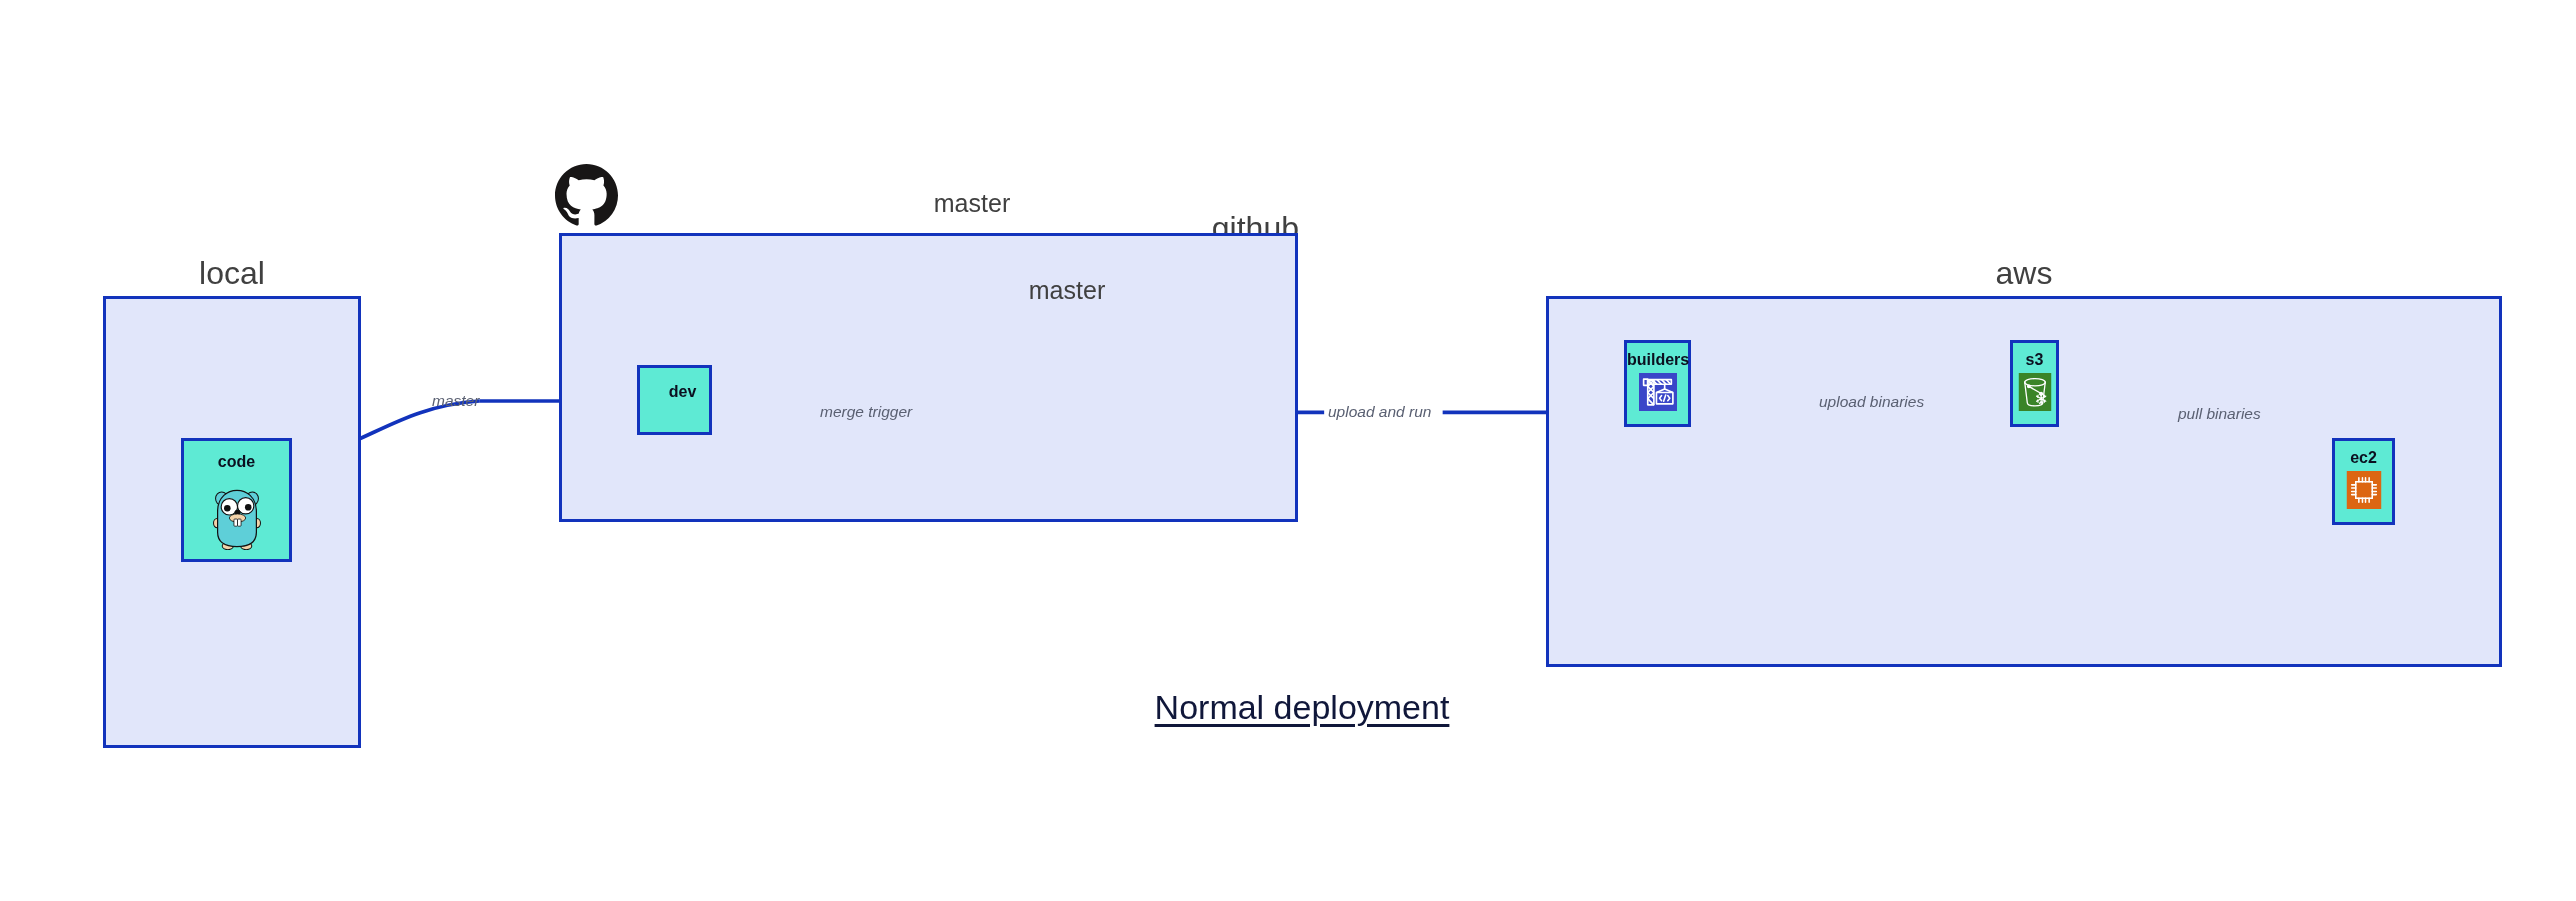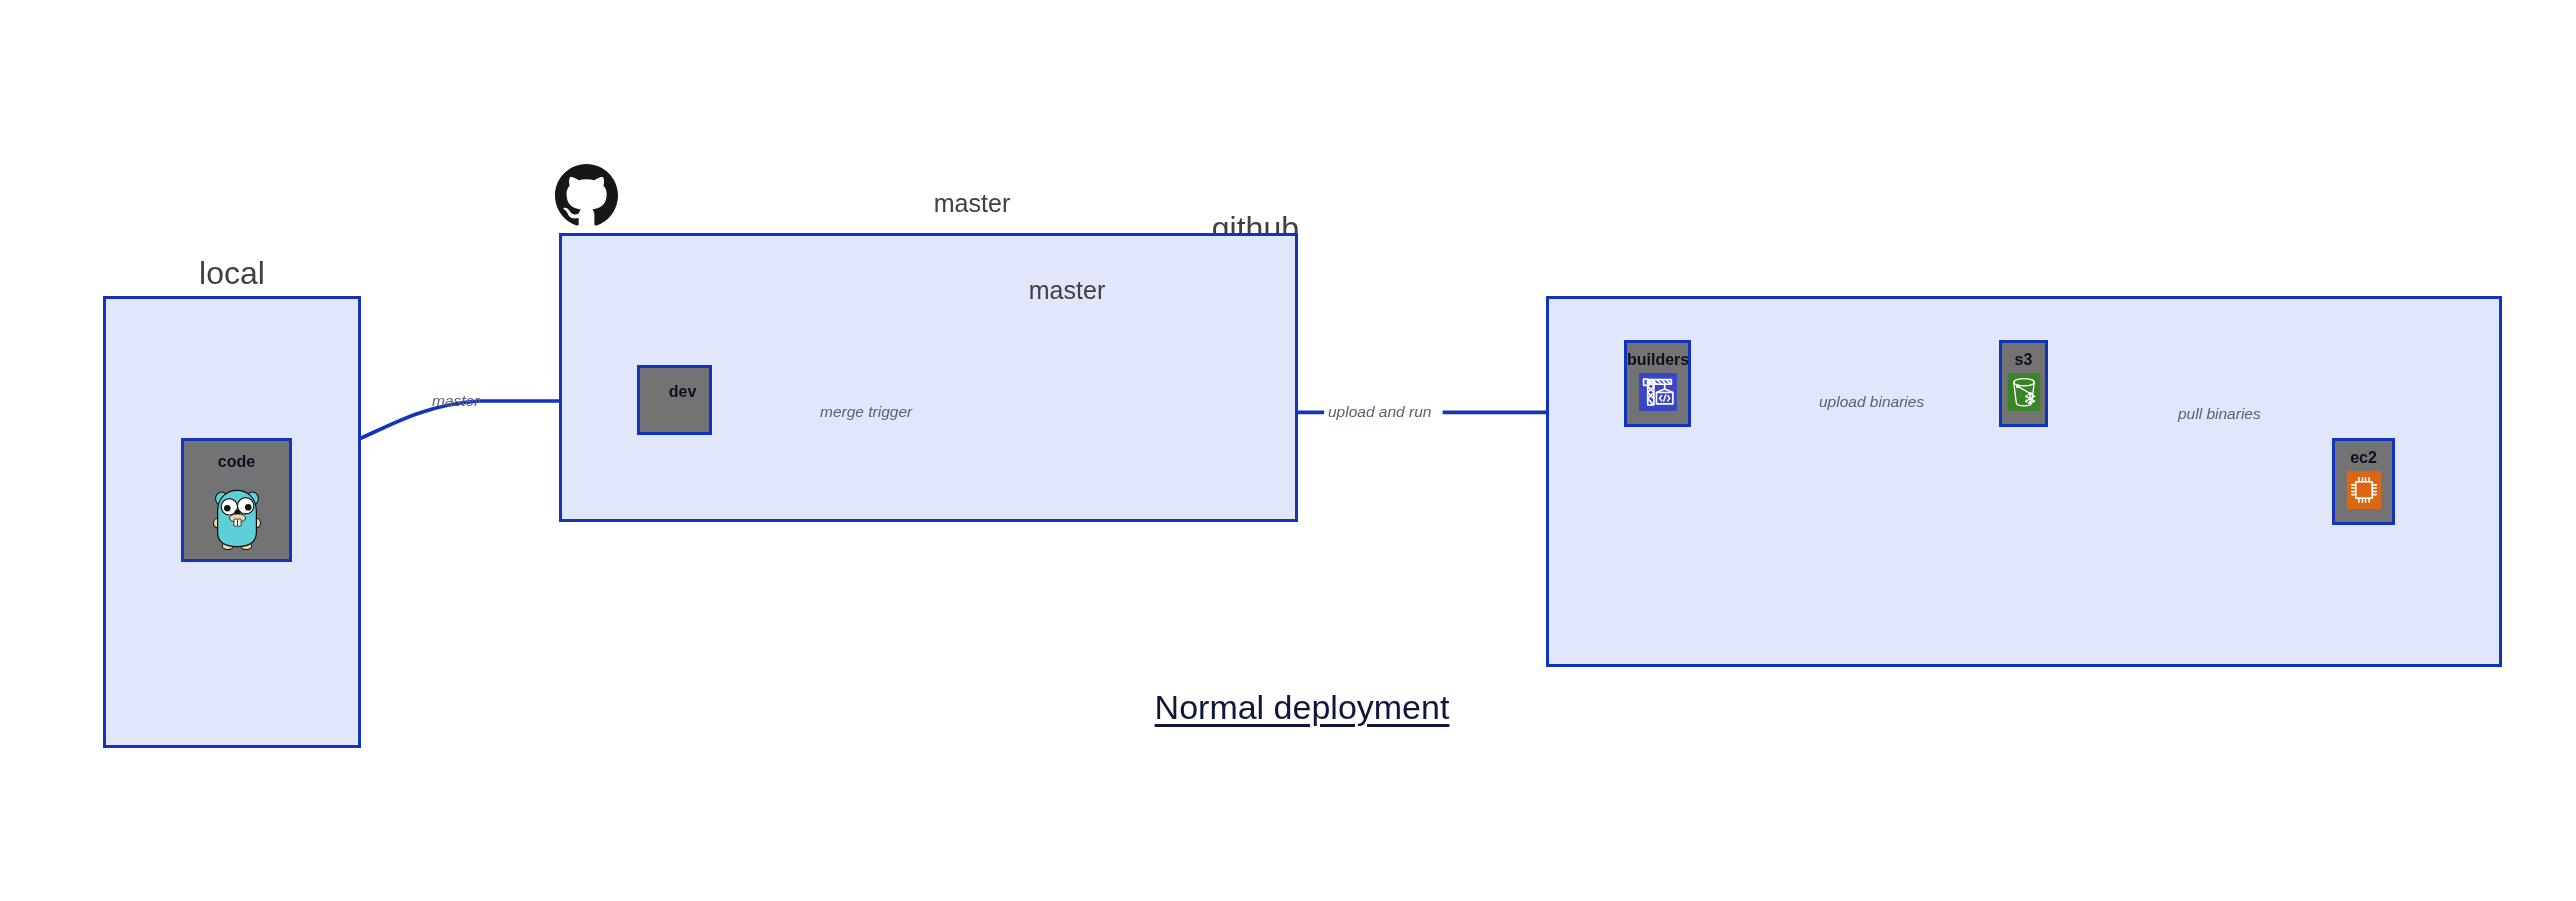--- a/index.html
+++ b/index.html
@@ -39,21 +39,21 @@
   .subzone {
     position: absolute;
     background: #E9EDFC;
     border: 3.1px solid #1233BC;
     box-sizing: border-box;
   }
 
   
   .node {
     position: absolute;
-    background: #737373;
+    background: #5eead4;
     border: 3.1px solid #1233BC;
     box-sizing: border-box;
   }
   .node-label {
     position: absolute;
     left: 0;
     right: 0;
     text-align: center;
     color: #0B1020;
     font-weight: bold;
@@ -196,20 +196,21 @@
     <div class="zone-label" style="left:294px; width:232px; text-align:center; top:-45px; font-size:25px;">master</div>
 
   </div>
 
   <div class="zone-label" style="left:951px; width:232px; text-align:center; top:278px; font-size:25px;">master</div>
 
   <div class="edge-label" style="left:820px; top:404px;">merge trigger</div>
 
   <div class="edge-label" style="left:1328px; top:404px;">upload and run</div>
 
+  <div class="zone-label" style="left:1546px; width:956px; text-align:center; top:257px;">aws</div>
 
   <div class="zone" style="left:1546px; top:296px; width:956px; height:371px;">
 
     <div class="node" style="left:75px; top:41px; width:67px; height:87px;">
       <div class="node-label" style="top:9.3px;">builders</div>
       <span class="icon-wrap" style="left:50%; top:30px; transform:translateX(-50%);">
         <svg width="38" height="38" viewBox="0 0 74 74">
           <rect x="0" y="0" width="74" height="74" fill="#3A46C8"></rect>
           <g stroke="#ffffff" stroke-width="3.2" fill="none" stroke-linejoin="round">
 
@@ -226,21 +227,21 @@
 
             <path d="M34,38 L66,38 L66,60 L34,60 Z"></path>
             <path d="M34,38 L50,31 L66,38"></path>
 
             <path d="M44,44 L40,49 L44,54 M56,44 L60,49 L56,54 M52,43 L48,55" stroke-width="3" stroke-linecap="round"></path>
           </g>
         </svg>
       </span>
     </div>
 
-    <div class="node" style="left:450px; top:41px; width:49px; height:87px;">
+    <div class="node" style="left:461px; top:41px; width:49px; height:87px;">
       <div class="node-label" style="top:9.3px;">s3</div>
       <span class="icon-wrap" style="left:50%; top:30px; transform:translateX(-50%);">
         <svg width="33" height="38" viewBox="0 0 64 74">
           <rect x="0" y="0" width="64" height="74" fill="#3A8428"></rect>
           <g stroke="#ffffff" stroke-width="2.6" fill="none" stroke-linecap="round">
 
             <path d="M12,18 L17,58 C17,62 25,64 32,64 C39,64 47,62 47,58 L52,18"></path>
             <ellipse cx="32" cy="18" rx="20" ry="7"></ellipse>
 
             <path d="M20,26 L44,40"></path>

